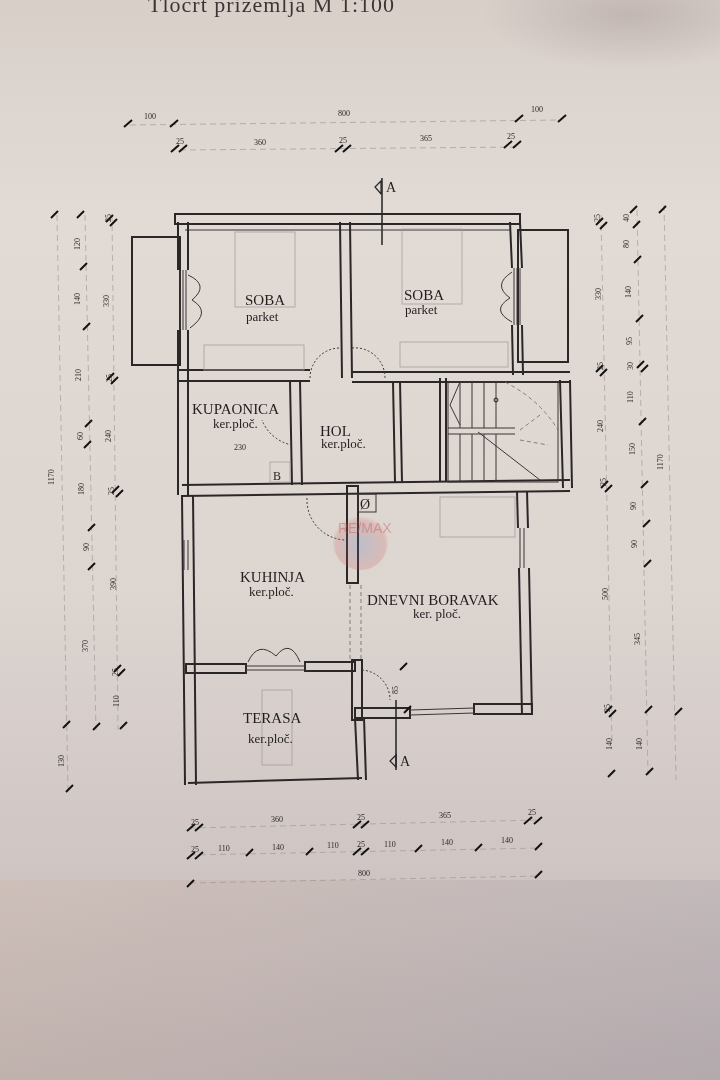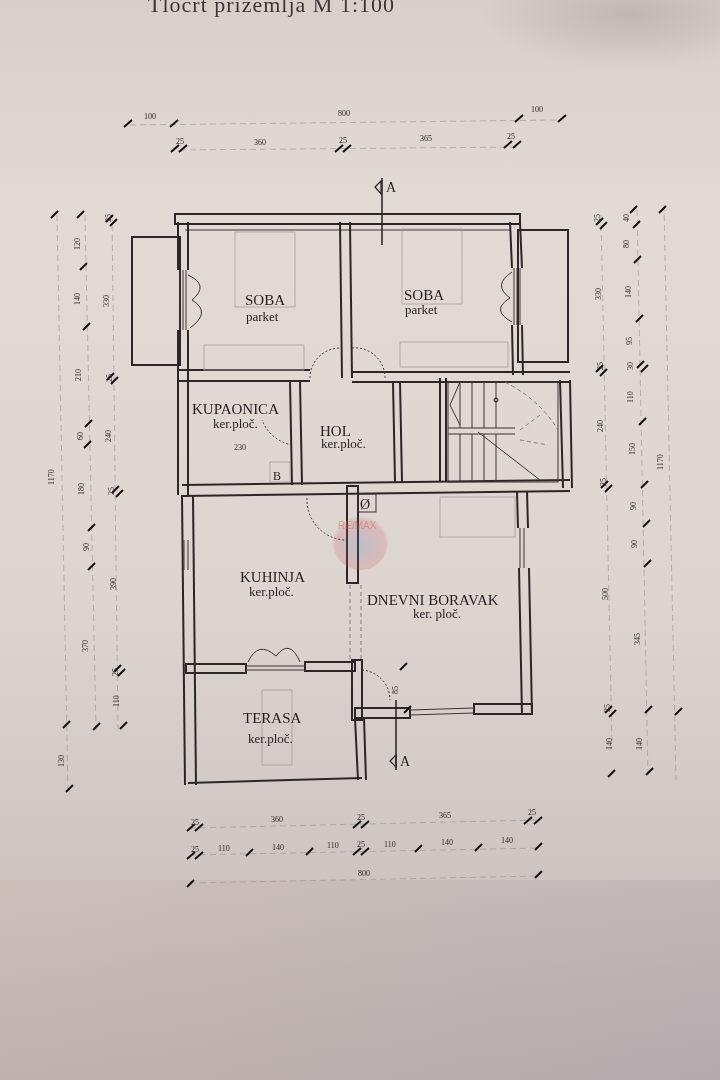--- a/index.html
+++ b/index.html
@@ -358,13 +358,13 @@
     <text class="lbl dim" x="635" y="455" transform="rotate(-90 635 455)">150</text>
     <text class="lbl dim" x="636" y="510" transform="rotate(-90 636 510)">90</text>
     <text class="lbl dim" x="637" y="548" transform="rotate(-90 637 548)">90</text>
     <text class="lbl dim" x="640" y="645" transform="rotate(-90 640 645)">345</text>
     <text class="lbl dim" x="642" y="750" transform="rotate(-90 642 750)">140</text>
     <text class="lbl dim" x="663" y="470" transform="rotate(-90 663 470)">1170</text>
   </g>
 </svg>
 
 <div class="logo"></div>
-<div style="position:absolute;left:338px;top:520px;font-family:'Liberation Sans',sans-serif;font-size:10px;color:rgba(200,90,90,0.45);">RE/MAX</div>
+<div style="position:absolute;left:338px;top:520px;font-family:'Liberation Sans',sans-serif;font-size:14px;color:rgba(200,90,90,0.45);">RE/MAX</div>
 
 </body></html>

